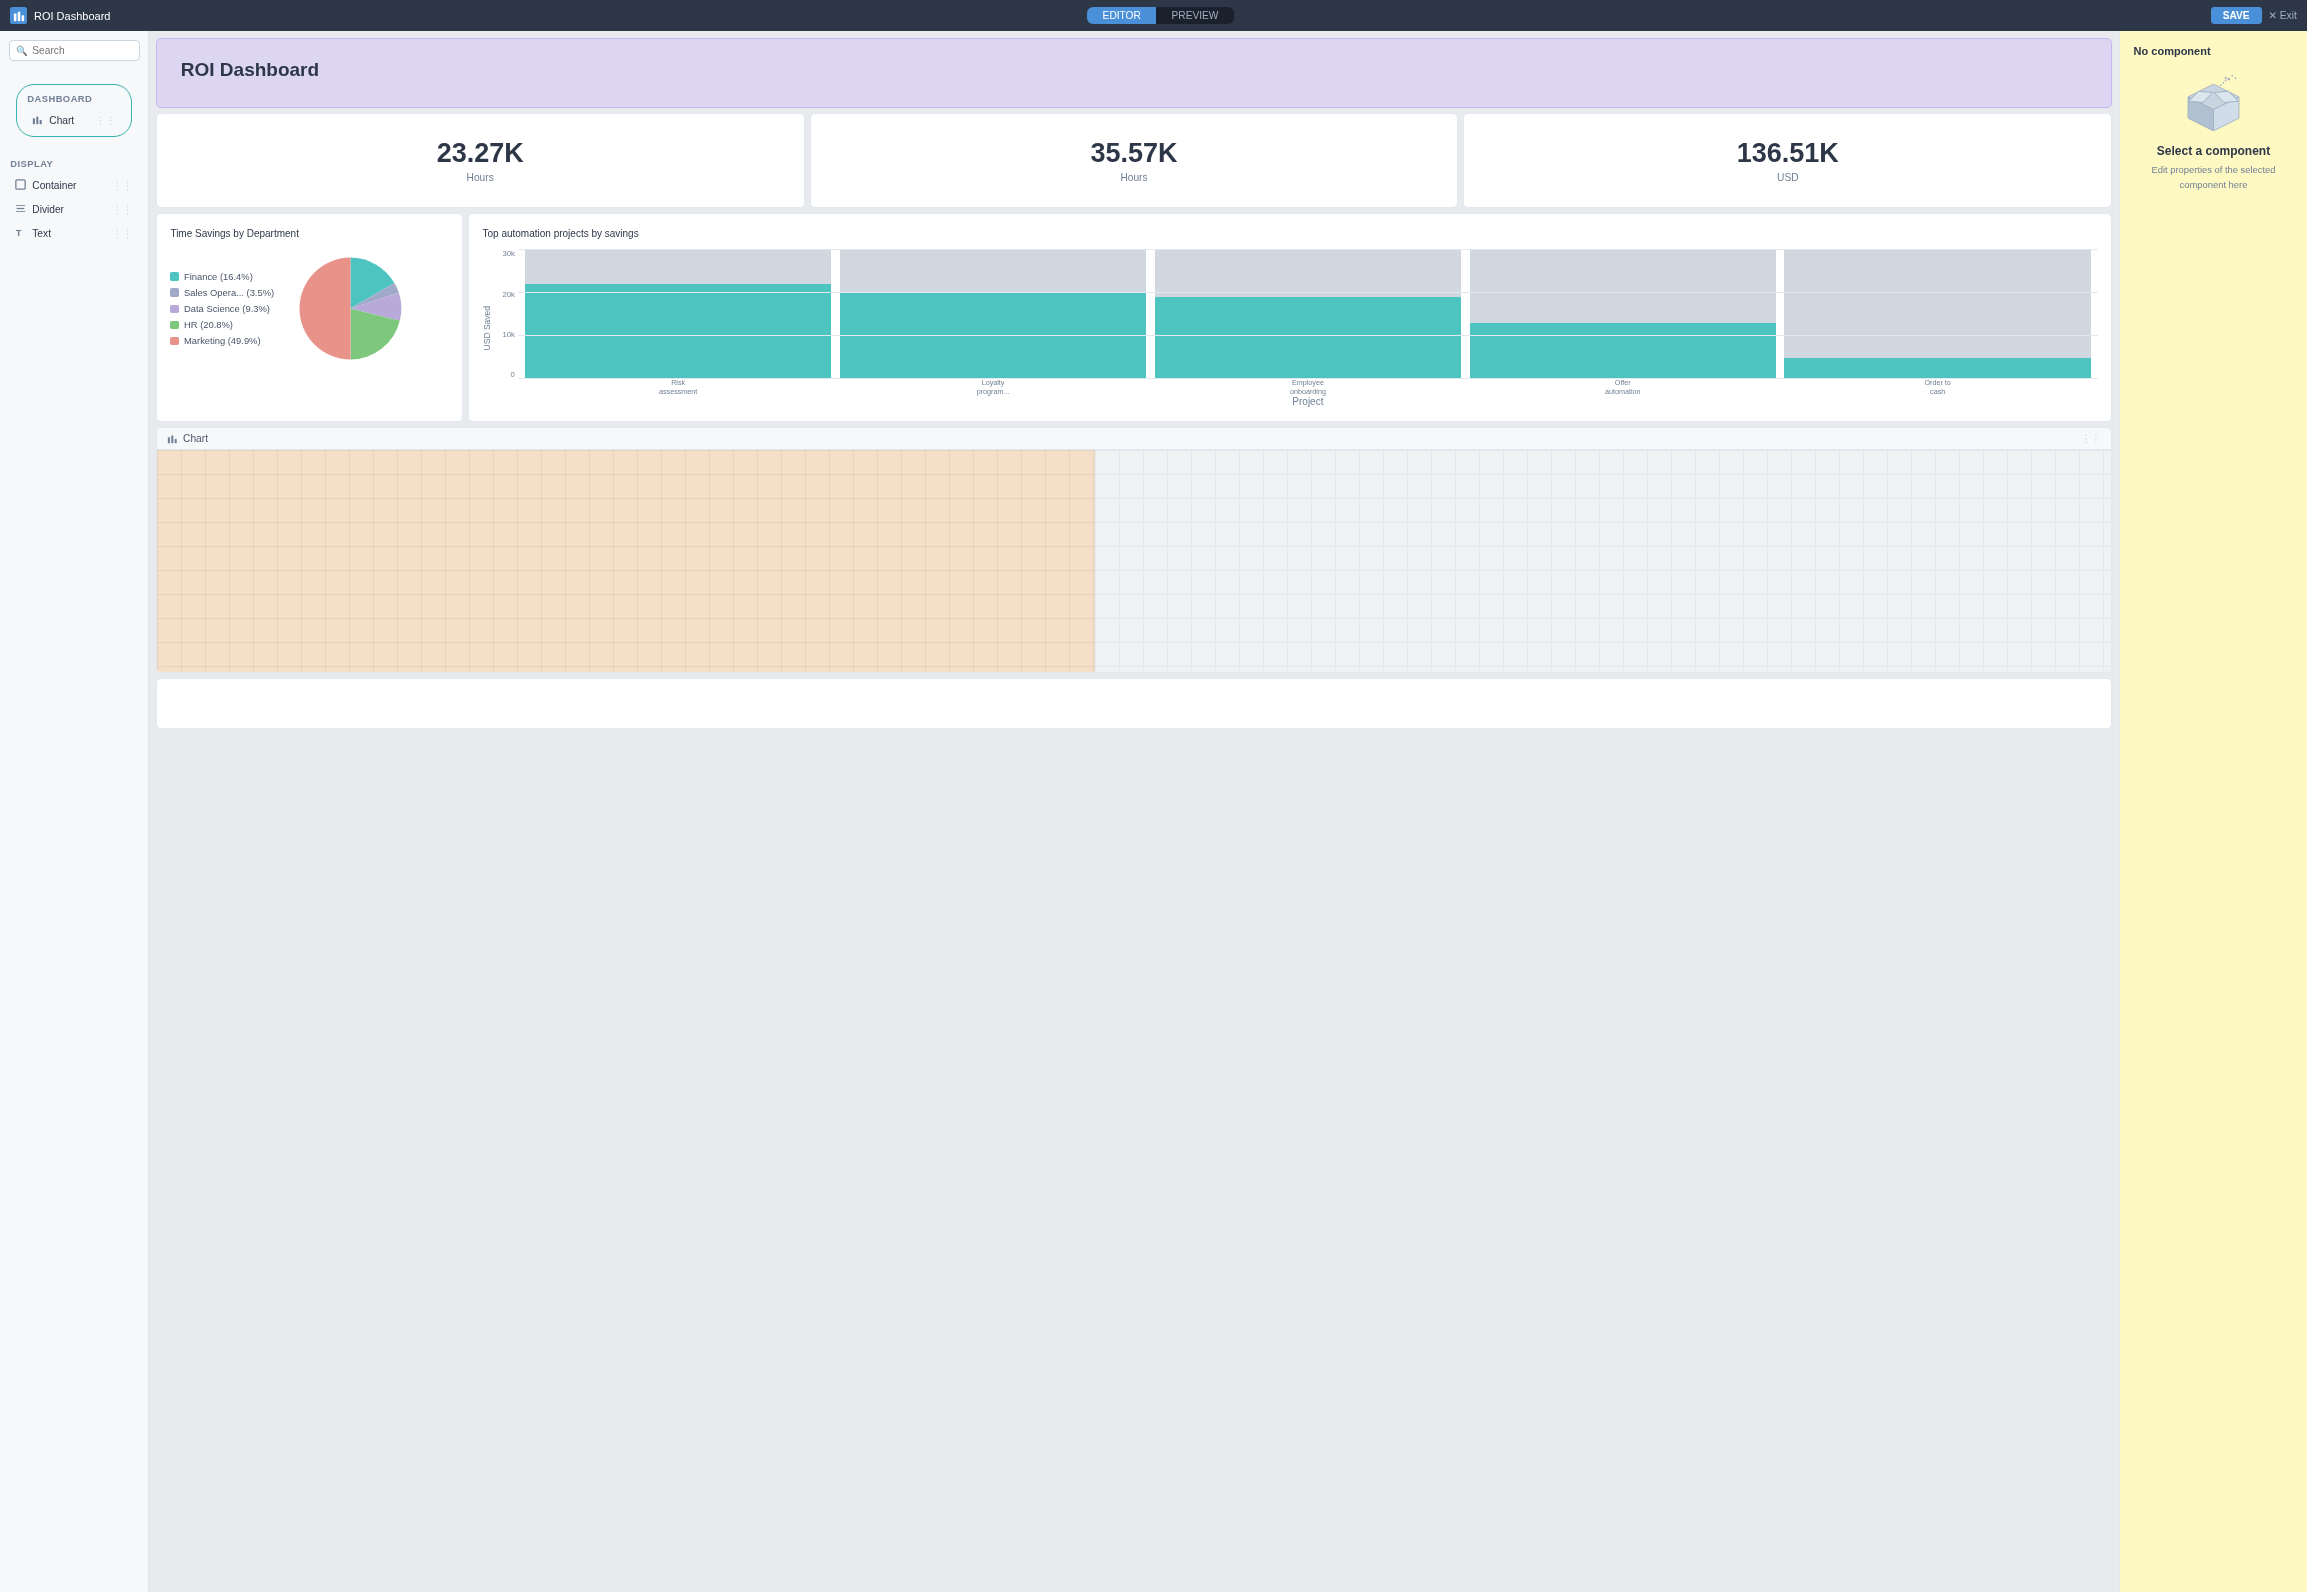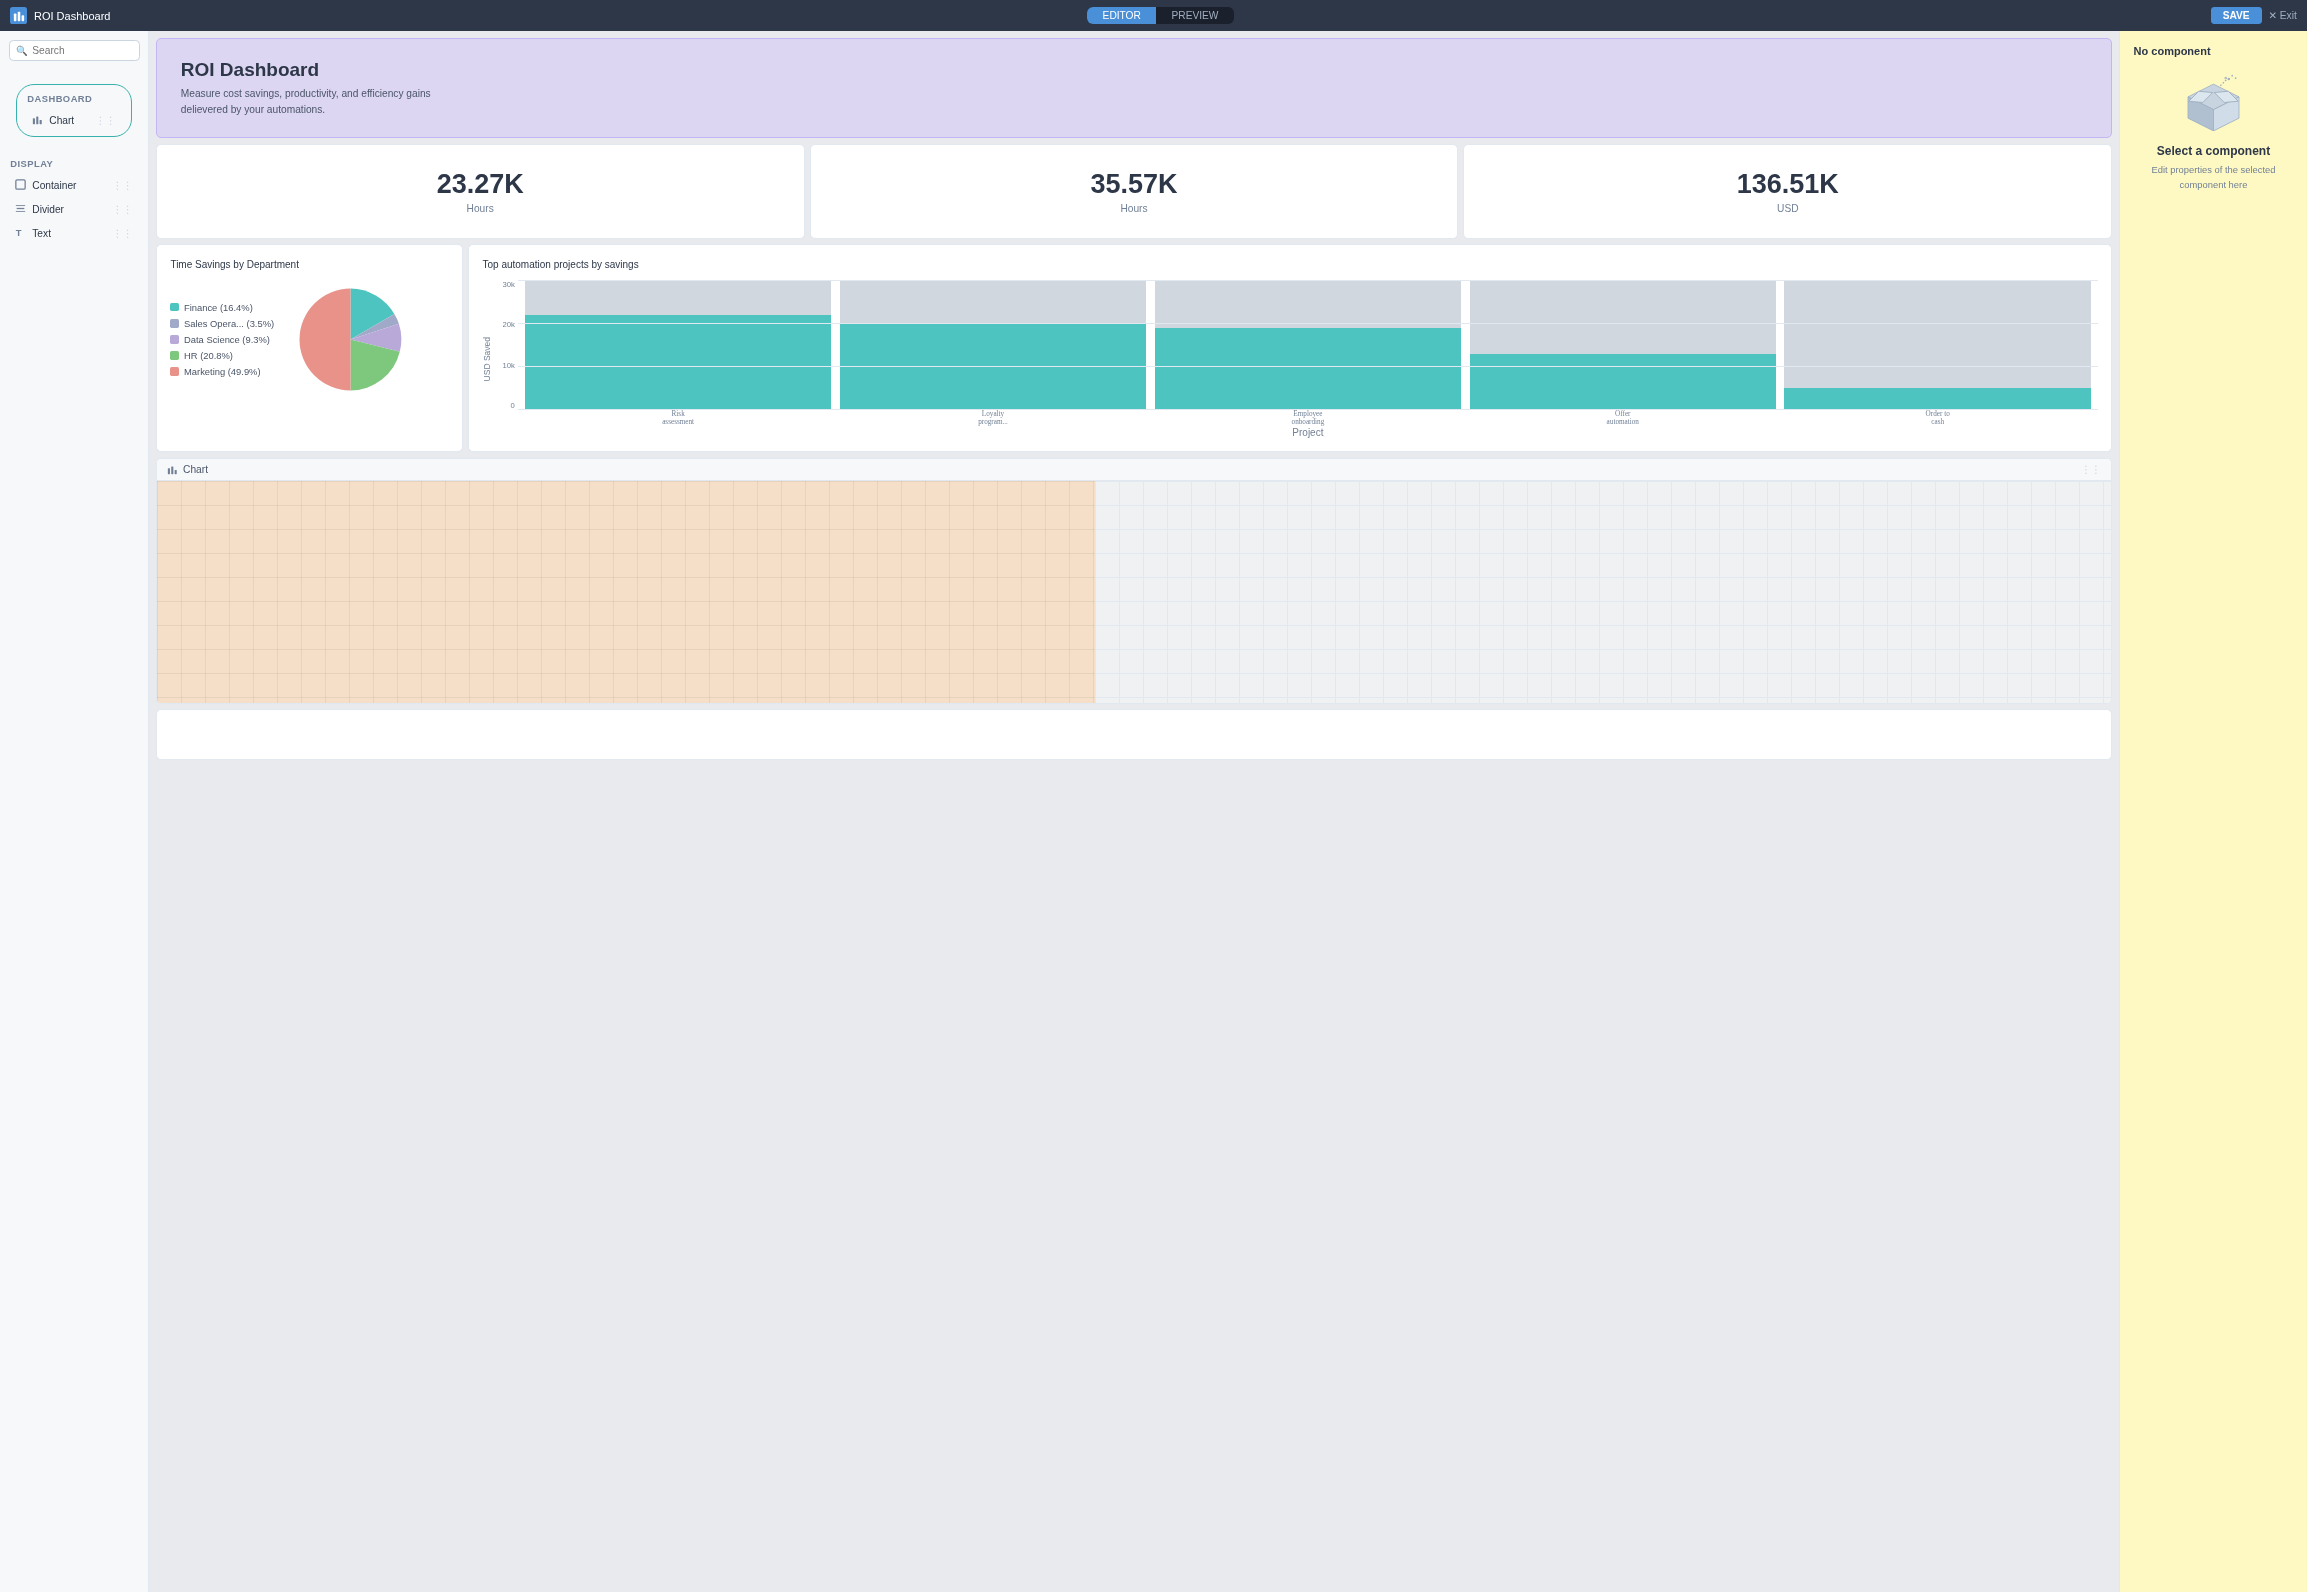--- a/index.html
+++ b/index.html
@@ -210,21 +210,20 @@
         </div>
         <span class="sidebar-item-drag">⋮⋮</span>
       </div>
     </div>
   </div>
 
   <div class="main-canvas">
 
     <div class="header-block">
       <div class="header-title">ROI Dashboard</div>
-      <div class="header-subtitle">Measure cost savings, productivity, and efficiency gains<br>delievered by your automations.</div>
     </div>
 
     <div class="stats-row">
       <div class="stat-card">
         <div class="stat-value">23.27K</div>
         <div class="stat-label">Hours</div>
       </div>
       <div class="stat-card">
         <div class="stat-value">35.57K</div>
         <div class="stat-label">Hours</div>
@@ -334,21 +333,21 @@
                     </div>
                   </div>
 
                   <div style="display:flex; flex-direction:column; align-items:center; flex:1; height:100%; justify-content:flex-end;">
                     <div style="width:100%; background:#d0d7de; height:100%; display:flex; flex-direction:column; justify-content:flex-end; border-radius:1.7px 1.7px 0 0; overflow:hidden;">
                       <div style="background:#4dc4c0; height:16.7%; width:100%;"></div>
                     </div>
                   </div>
                 </div>
 
-                <div style="display:flex; height:17px; align-items:flex-end; padding:0 6.8px; gap:8.5px;font-family:Liberation Serif, serif;">
+                <div style="display:flex; height:17px; align-items:flex-end; padding:0 6.8px; gap:8.5px;">
                   <div style="flex:1; font-size:7.2px; color:#718096; text-align:center; line-height:1.2;">Risk<br>assessment</div>
                   <div style="flex:1; font-size:7.2px; color:#718096; text-align:center; line-height:1.2;">Loyalty<br>program...</div>
                   <div style="flex:1; font-size:7.2px; color:#718096; text-align:center; line-height:1.2;">Employee<br>onboarding</div>
                   <div style="flex:1; font-size:7.2px; color:#718096; text-align:center; line-height:1.2;">Offer<br>automation</div>
                   <div style="flex:1; font-size:7.2px; color:#718096; text-align:center; line-height:1.2;">Order to<br>cash</div>
                 </div>
               </div>
             </div>
             <div style="text-align:center; font-size:10px; color:#718096; margin-left:24px;">Project</div>
           </div>

